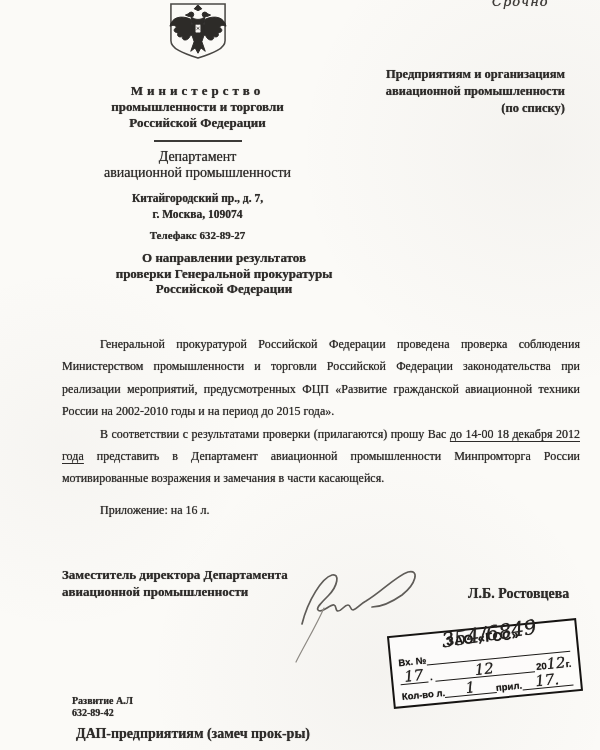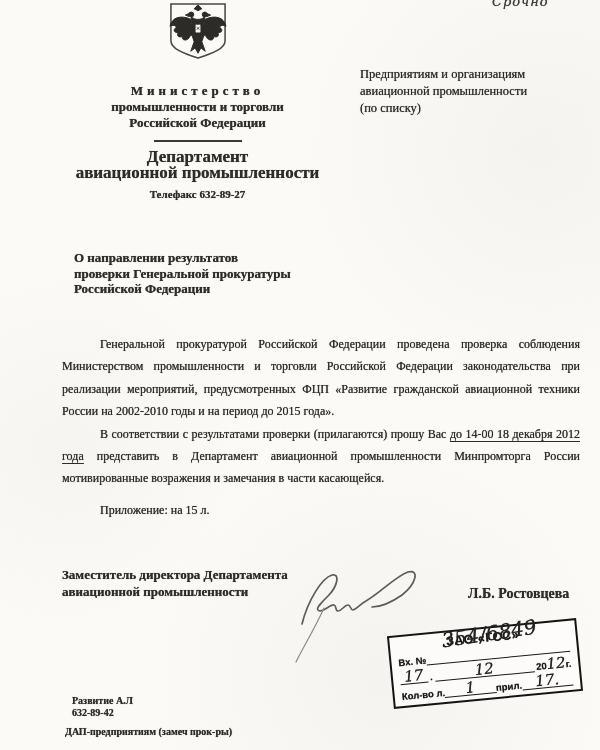--- a/index.html
+++ b/index.html
@@ -21,34 +21,34 @@
 
   
   .urgent{left:492px;top:-6px;color:#8c8679;font-size:13px;font-style:italic;letter-spacing:1px;}
 
   
   .hdr{left:55px;top:2px;width:285px;text-align:center;}
   .emblem{width:66px;height:58px;margin:0 auto;display:block;}
   .ministry{margin-top:23px;font-weight:bold;font-size:13px;line-height:16px;}
   .ministry .l1{letter-spacing:4px;}
   .divider{width:88px;border:none;border-top:2.5px solid #3c3a38;margin:9px auto 7px auto;}
-  .dept{font-weight:700;font-size:17px;line-height:16px;}
+  .dept{font-weight:400;font-size:14px;line-height:16px;}
   .addr{margin-top:9px;font-size:11.5px;line-height:16px;font-weight:600;}
   .fax{margin-top:7px;font-size:11px;font-weight:600;}
 
   .handw{font-family:"DejaVu Serif", serif;font-style:italic;color:#403d3a;}
   .refline{margin-top:1px;font-size:17px;white-space:nowrap;}
   .refline .uline{border-bottom:1.5px solid #45423f;padding:0 3px 0 3px;}
   .refline .tiny{font-size:9px;font-style:normal;letter-spacing:1px;}
 
   
-  .addressee{left:360px;top:66px;width:205px;text-align:left;font-weight:normal;font-size:12.5px;line-height:17px;}
+  .addressee{left:360px;top:66px;width:205px;text-align:right;font-weight:bold;font-size:12.5px;line-height:17px;}
 
   
-  .subject{left:74px;top:250px;width:300px;font-weight:600;font-size:13px;line-height:15.5px;text-align:left;}
+  .subject{left:74px;top:250px;width:300px;font-weight:600;font-size:13px;line-height:15.5px;text-align:center;}
 
   
   .body{left:62px;top:333px;width:518px;font-size:12px;line-height:22.4px;text-align:justify;}
   .body p{margin:0;text-indent:38px;}
   .body .ul{text-decoration:underline;text-underline-offset:3px;}
   .attach{margin-top:9px !important;}
 
   
   .sig-title{left:62px;top:566px;font-size:13px;line-height:17px;font-weight:600;}
   .sig-name{left:468px;top:586px;font-size:14px;font-weight:600;}
@@ -67,21 +67,21 @@
   .stamp .org{text-align:center;font-weight:bold;font-size:12.5px;letter-spacing:0.5px;font-family:"Liberation Sans",sans-serif;}
   .stamp .row{display:flex;align-items:flex-end;font-family:"Liberation Sans",sans-serif;font-size:9.5px;font-weight:bold;margin-top:3px;}
   .stamp .wline{border-bottom:1.5px solid #1c1a18;flex:1;text-align:center;}
   .stamp .hw{font-size:15px;line-height:12px;font-weight:normal;color:#242220;}
   .stamp .hw-big{position:absolute;left:52px;top:-7px;font-size:20px;transform:rotate(-3deg);font-weight:normal;color:#242220;}
   .stamp .dot{padding:0 2px;}
   .stamp .yr{white-space:nowrap;padding-left:2px;}
 
   
   .exec{left:72px;top:695px;font-size:10px;line-height:12px;font-weight:600;}
-  .note{left:65px;top:726px;font-size:10px;font-weight:600;}
+  .note{left:76px;top:726px;font-size:14px;font-weight:600;}
 </style>
 </head>
 <body>
 
 <div class="doc scan-text">
 
   <div class="abs urgent handw">Срочно</div>
 
   <div class="abs hdr">
     <svg class="emblem" viewBox="0 0 68 60">
@@ -108,41 +108,45 @@
       <div>Российской Федерации</div>
     </div>
 
     <hr class="divider">
 
     <div class="dept">
       <div>Департамент</div>
       <div>авиационной промышленности</div>
     </div>
 
+    <div class="addr">
+      <div>Китайгородский пр., д. 7,</div>
+      <div>г. Москва, 109074</div>
+    </div>
 
     <div class="fax">Телефакс 632-89-27</div>
 
   </div>
 
   <div class="abs addressee">
     <div>Предприятиям и организациям</div>
     <div>авиационной промышленности</div>
     <div>(по списку)</div>
   </div>
 
   <div class="abs subject">
     <div>О направлении результатов</div>
     <div>проверки Генеральной прокуратуры</div>
     <div>Российской Федерации</div>
   </div>
 
   <div class="abs body">
     <p>Генеральной прокуратурой Российской Федерации проведена проверка соблюдения Министерством промышленности и торговли Российской Федерации законодательства при реализации мероприятий, предусмотренных ФЦП «Развитие гражданской авиационной техники России на 2002-2010 годы и на период до 2015 года».</p>
     <p><span>В соответствии с результатами проверки (прилагаются) прошу Вас </span><span class="ul">до 14-00 18 декабря 2012 года</span><span> представить в Департамент авиационной промышленности Минпромторга России мотивированные возражения и замечания в части касающейся.</span></p>
-    <p class="attach">Приложение: на 15 л.</p>
+    <p class="attach">Приложение: на 16 л.</p>
   </div>
 
   <div class="abs sig-title">
     <div>Заместитель директора Департамента</div>
     <div>авиационной промышленности</div>
   </div>
 
   <svg class="abs sig-svg" width="170" height="110" viewBox="0 0 170 110">
     <path d="M14,64 C20,40 34,18 44,15 C52,13 50,26 40,36 C33,43 28,48 30,50 C34,54 42,44 46,45 C49,46 47,51 50,51 C54,51 56,45 60,45 C63,45 62,50 65,50 C69,49 72,44 78,41 C92,33 108,16 120,12 C132,9 128,24 114,35 C104,42 92,47 84,47" fill="none" stroke="#5f5c58" stroke-width="1.7" stroke-linecap="round"></path>
     <path d="M36,48 C28,66 16,86 8,102" fill="none" stroke="#8e8a84" stroke-width="1.2" stroke-linecap="round"></path>

